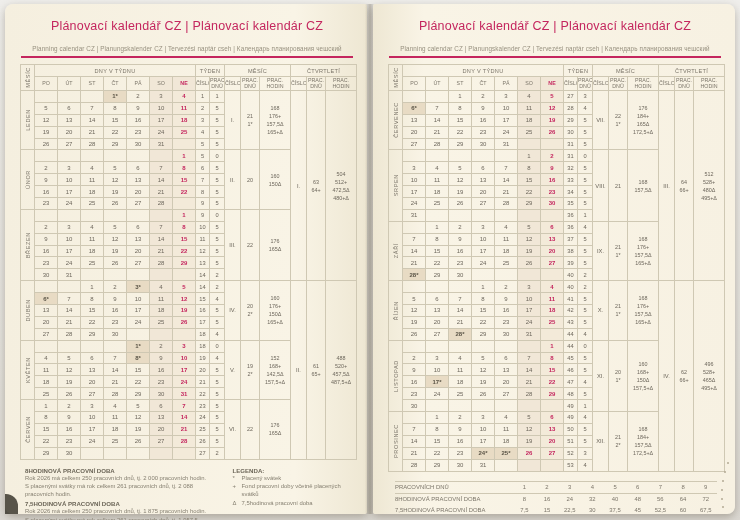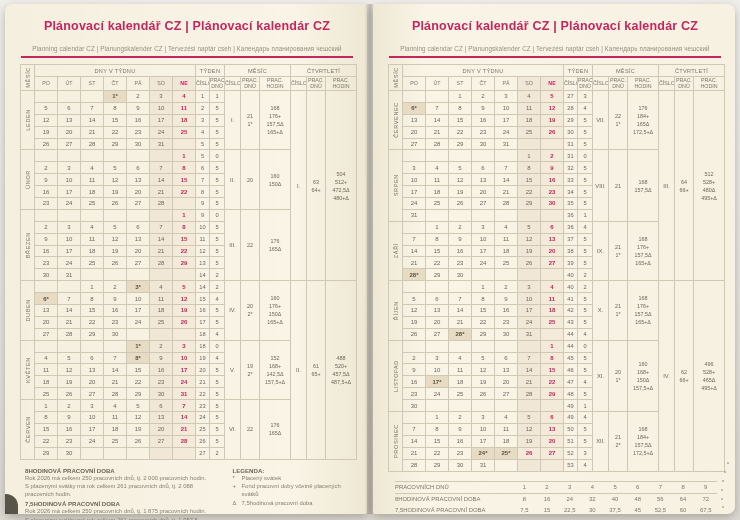--- a/index.html
+++ b/index.html
@@ -9,21 +9,21 @@
   .spread{position:relative;width:740px;height:520px;}
   .page{position:absolute;top:4px;width:362px;height:510px;background:#f9f4e6;
         box-shadow:0 3px 9px rgba(80,70,50,.35);}
   .page.left{left:5px;border-radius:8px 2px 2px 8px;
         background:linear-gradient(90deg,#f5efdf 0%,#f9f4e6 80%,#eee7d3 100%);}
   .page.right{left:373px;border-radius:2px 8px 8px 2px;
         background:linear-gradient(90deg,#eee7d3 0%,#f9f4e6 14%,#f7f1e2 100%);}
   .spine{position:absolute;left:365px;top:4px;width:10px;height:510px;
         background:linear-gradient(90deg,rgba(80,70,50,0),rgba(80,70,50,.28),rgba(80,70,50,0));}
   .page-inner{padding:12px 13px 0 15px;}
-  .title{margin:3px 0 12px;text-align:center;font-size:12.5px;font-weight:bold;
+  .title{margin:3px 0 12px;text-align:center;font-size:12.5px;font-weight:normal;
         color:#c4265e;letter-spacing:.2px;}
   .subtitle{text-align:center;font-size:6.3px;color:#97907f;letter-spacing:.1px;}
   .rule{height:2px;background:#c4265e;margin:4px 1px 6px;}
   table{border-collapse:collapse;table-layout:fixed;width:334px;margin:0 auto;}
   td,th{border:1px solid #cfc8b3;padding:0;font-weight:normal;overflow:hidden;}
   th.group{font-size:5.6px;color:#7c766a;height:11px;letter-spacing:.3px;}
   th.sub{font-size:5.3px;color:#7c766a;height:13px;line-height:1.1;text-align:center;}
   th.corner{width:14px;}
   .vtext{writing-mode:vertical-rl;transform:rotate(180deg);font-size:5.6px;color:#7c766a;
         letter-spacing:.6px;margin:0 auto;text-align:center;}

